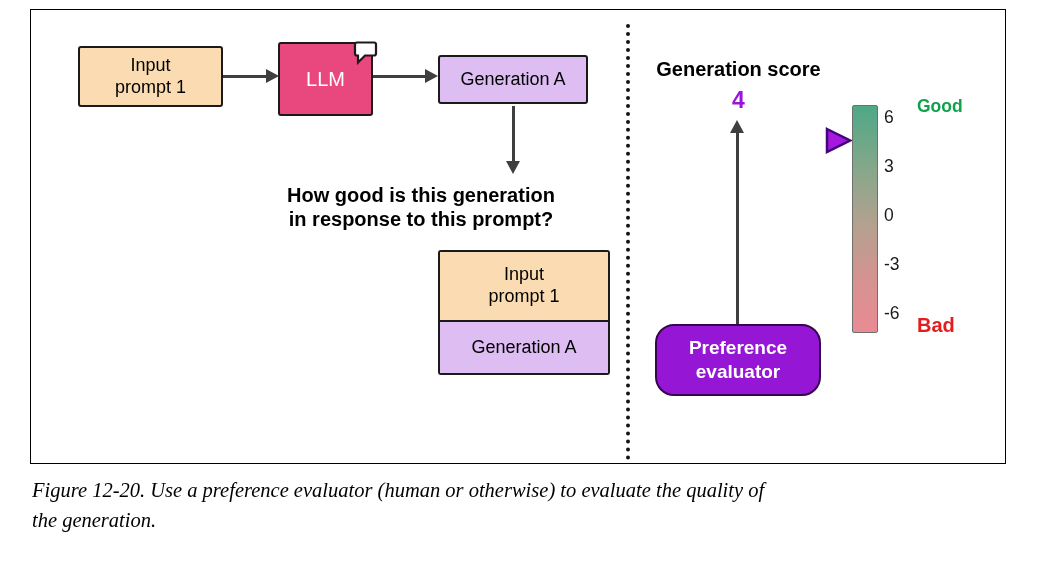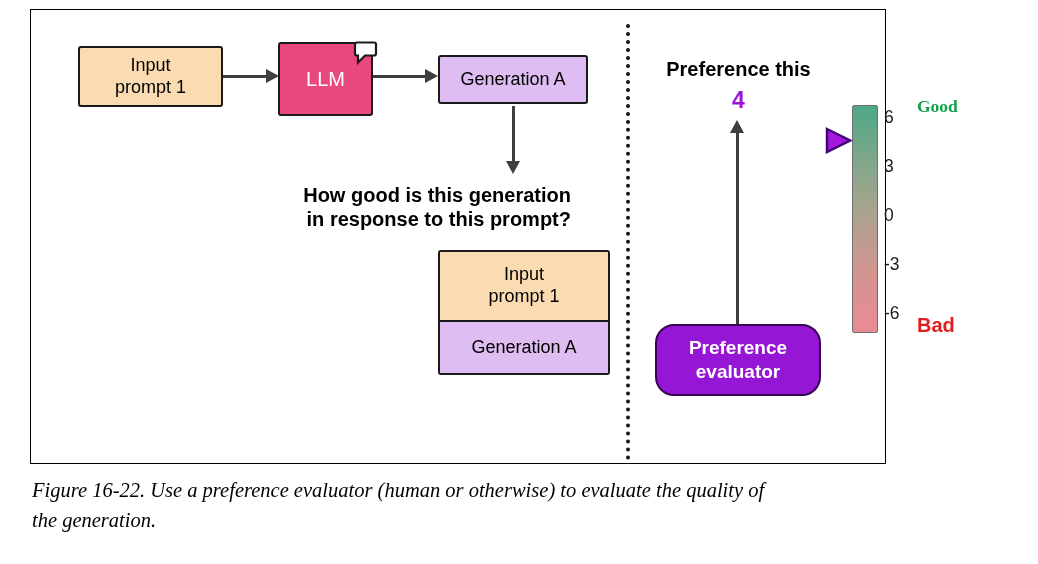--- a/index.html
+++ b/index.html
@@ -1,19 +1,19 @@
 <!DOCTYPE html>
 <html><head>
 <meta charset="utf-8">
 <style>
   * { margin:0; padding:0; box-sizing:border-box; }
   html,body { width:1038px; height:564px; background:#ffffff; overflow:hidden;
               font-family:"Liberation Sans", sans-serif; }
 
-  .frame { position:absolute; left:30px; top:9px; width:856px; height:455px;
+  .frame { position:absolute; left:30px; top:9px; width:976px; height:455px;
            border:1.5px solid #000; background:#fff; }
 
   .abs { position:absolute; }
   .multiline { white-space:pre-line; }
   .cbox { display:flex; align-items:center; justify-content:center; text-align:center; }
 
   
   .box-peach { background:#fbdcb2; border:2px solid #1a1a1a; border-radius:3px;
                font-size:18px; color:#000; line-height:1.2; }
   .box-pink  { background:#e8487d; border:2px solid #1a1a1a; border-radius:3px;
@@ -37,21 +37,21 @@
   .v-arrow-up { position:absolute; width:3px; background:#3f3f3f; }
   .v-arrow-up::before { content:""; position:absolute; top:-12px; left:-6px;
     border-bottom:13px solid #3f3f3f; border-left:7.5px solid transparent; border-right:7.5px solid transparent; }
 
   #arrow-1 { left:192px; top:65px; width:44px; }
   #arrow-2 { left:342px; top:65px; width:53px; }
   #arrow-3 { left:481px; top:96px; height:56px; }
   #arrow-4 { left:705px; top:122px; height:192px; }
 
   #question { left:240px; top:173px; width:300px; font-size:20px; font-weight:bold;
-              text-align:right; line-height:1.2; color:#000; }
+              text-align:center; line-height:1.2; color:#000; }
 
   
   #pair { left:407px; top:240px; width:172px; border:2px solid #1a1a1a; border-radius:3px; overflow:hidden; }
   #pair .cell-top { height:70px; background:#fbdcb2; border-bottom:2px solid #1a1a1a;
                     font-size:18px; line-height:1.2; }
   #pair .cell-bot { height:51px; background:#ddbdf2; font-size:18px; }
 
   #divider { left:595px; top:14px; height:436px; width:0; border-left:4px dotted #141414; }
 
   #pref-label { left:600px; top:48px; width:215px; text-align:center;
@@ -64,21 +64,21 @@
                font-size:19px; font-weight:bold; line-height:1.25; }
 
   
   #scale-bar { left:821px; top:95px; width:26px; height:228px;
                border:1px solid #6f6f6f; border-radius:2px;
                background:linear-gradient(180deg,#4ea886 0%,#8aa78b 30%,#b3a18f 52%,#d49390 76%,#ea8b93 100%); }
   #scale-ticks { left:853px; top:97px; height:216px; width:34px;
                  display:flex; flex-direction:column; justify-content:space-between;
                  font-size:17.5px; color:#1a1a1a; }
   #scale-ticks span { line-height:20px; }
-  #good-label { left:886px; top:86px;  font-size:17.5px; font-weight:bold; color:#12a14b;font-family:Liberation Serif, serif; }
+  #good-label { left:886px; top:86px;  font-size:17.5px; font-weight:bold; color:#12a14b; }
   #bad-label  { left:886px; top:304px; font-size:20px; font-weight:bold; color:#e31d1d; }
   #pointer { left:794px; top:117px; width:27px; height:27px; }
 
   #caption { position:absolute; left:32px; top:476px; width:880px;
              font-family:"Liberation Serif", serif; font-style:italic;
              font-size:20.5px; line-height:1.45; color:#000; white-space:pre-line; }
 </style>
 </head>
 <body>
 
@@ -106,21 +106,21 @@
 in response to this prompt?</div>
 
   <div id="pair" class="abs">
     <div class="cell-top cbox multiline">Input
 prompt 1</div>
     <div class="cell-bot cbox">Generation A</div>
   </div>
 
   <div id="divider" class="abs"></div>
 
-  <div id="pref-label" class="abs">Preference this</div>
+  <div id="pref-label" class="abs">Generation score</div>
 
   <div id="pref-value" class="abs">4</div>
 
   <div id="arrow-4" class="v-arrow-up"></div>
 
   <div id="evaluator" class="abs cbox multiline">Preference
 evaluator</div>
 
   <div id="scale-bar" class="abs"></div>
 
@@ -135,14 +135,14 @@
   <div id="good-label" class="abs">Good</div>
 
   <div id="bad-label" class="abs">Bad</div>
 
   <svg id="pointer" class="abs" viewBox="0 0 27 27">
     <polygon points="2,2 25,13.5 2,25" fill="#a518dd" stroke="#42067a" stroke-width="2.5"></polygon>
   </svg>
 
 </div>
 
-<div id="caption">Figure 16-22. Use a preference evaluator (human or otherwise) to evaluate the quality of
+<div id="caption">Figure 12-20. Use a preference evaluator (human or otherwise) to evaluate the quality of
 the generation.</div>
 
 </body></html>

